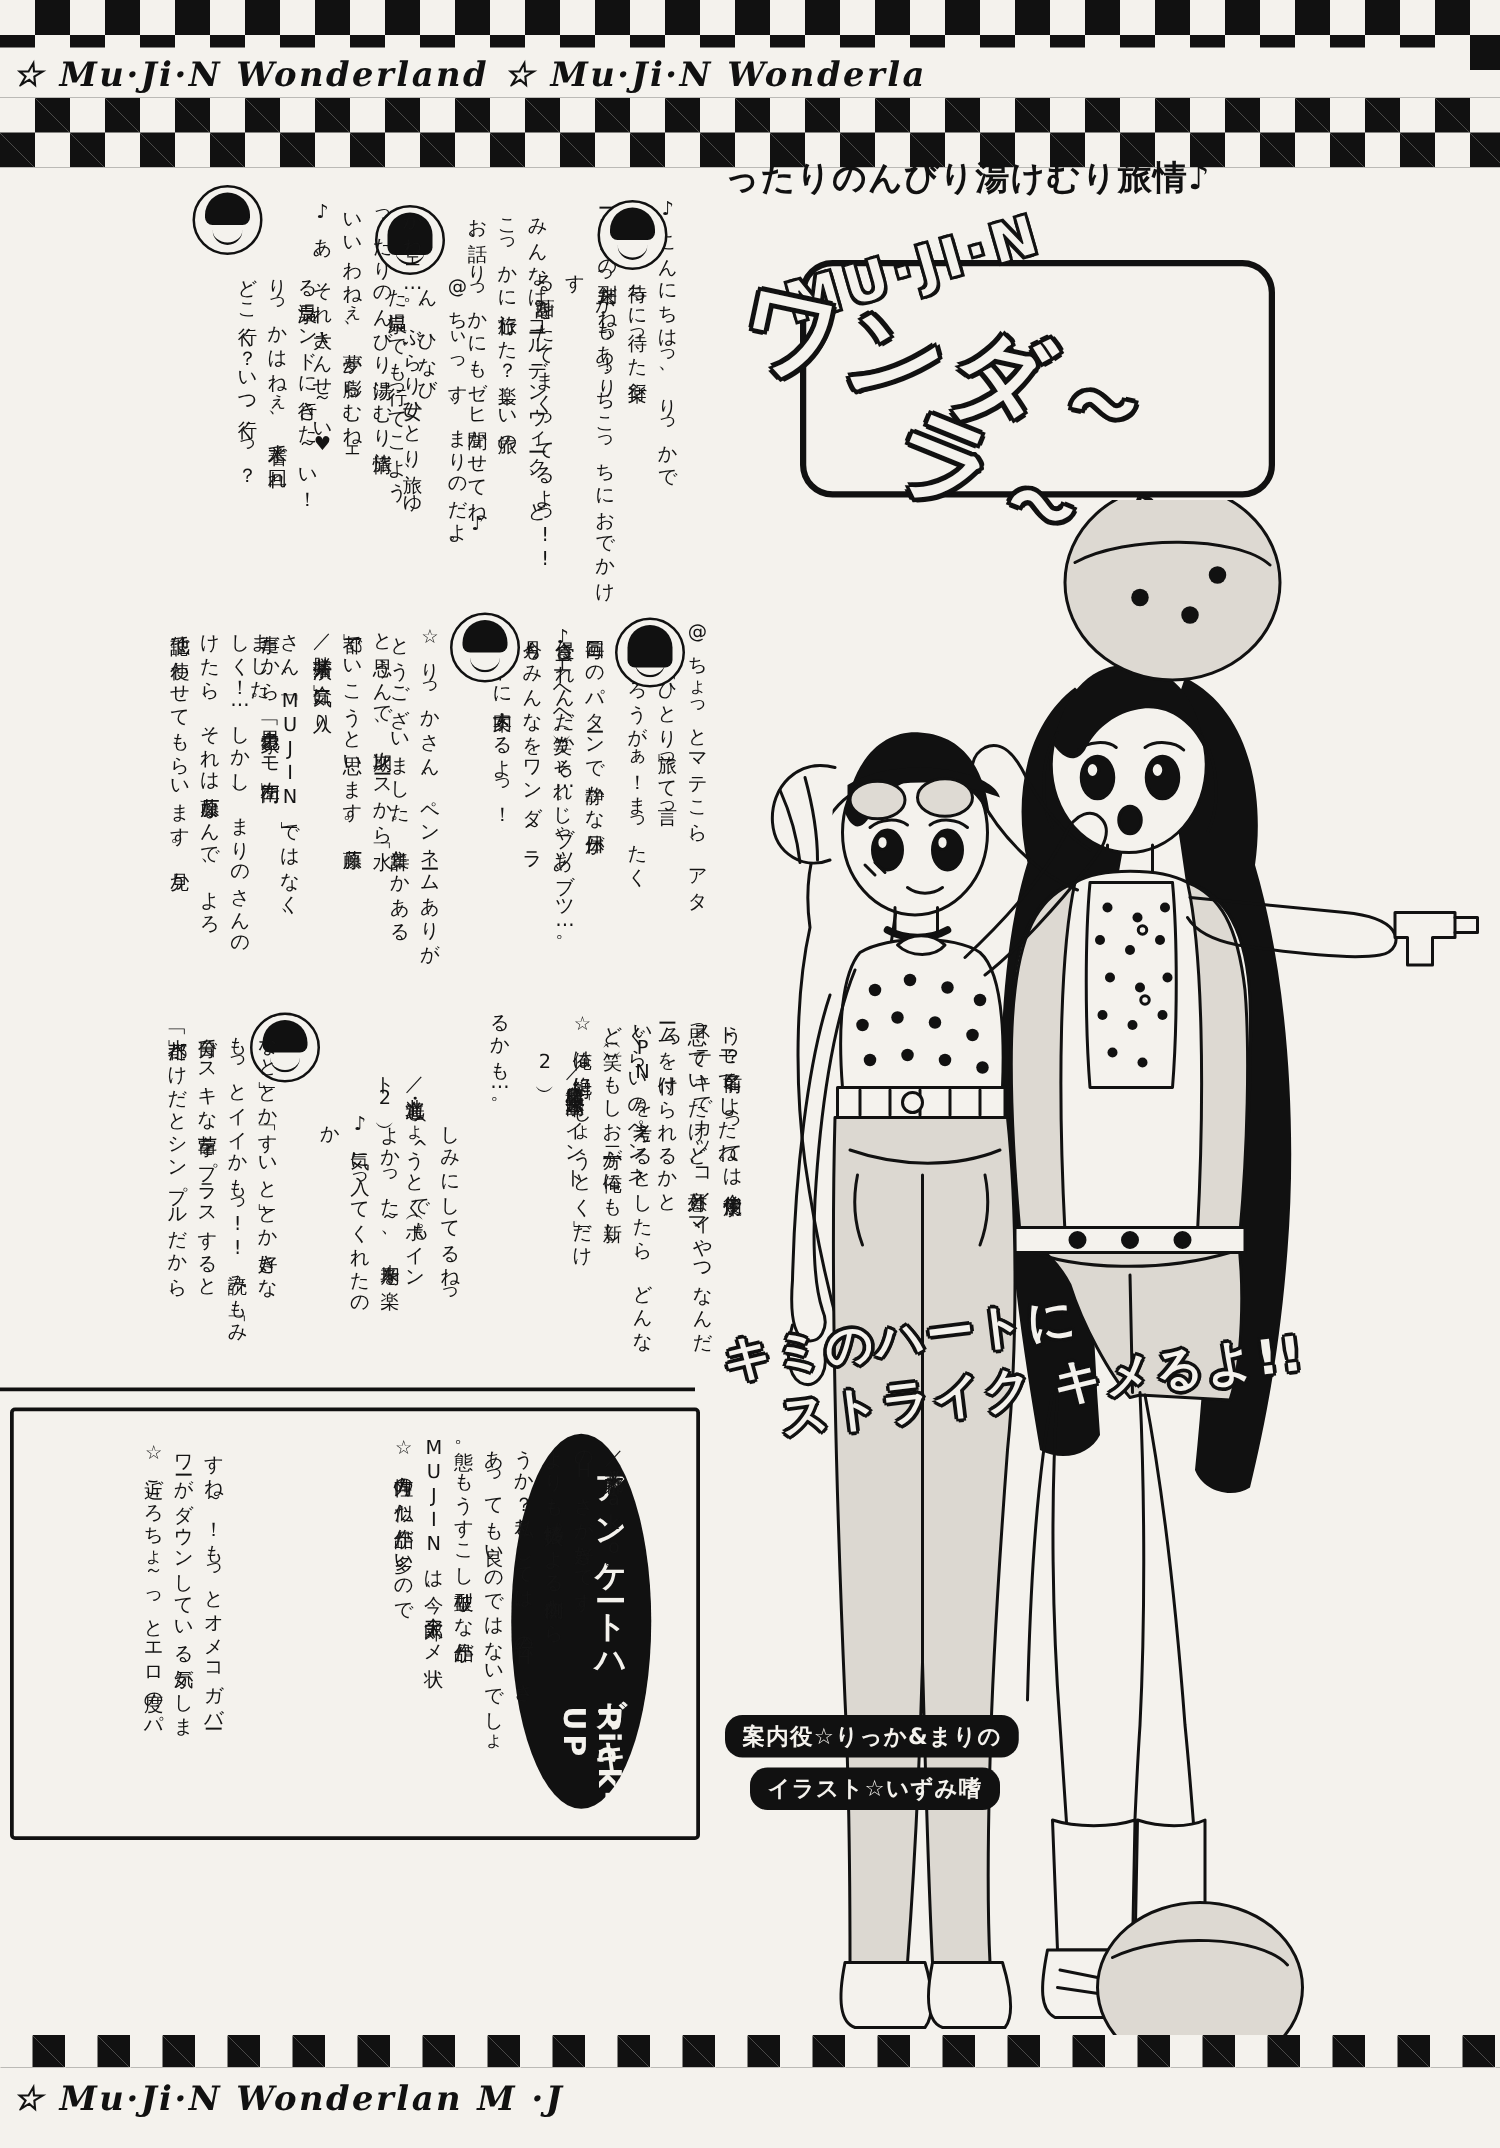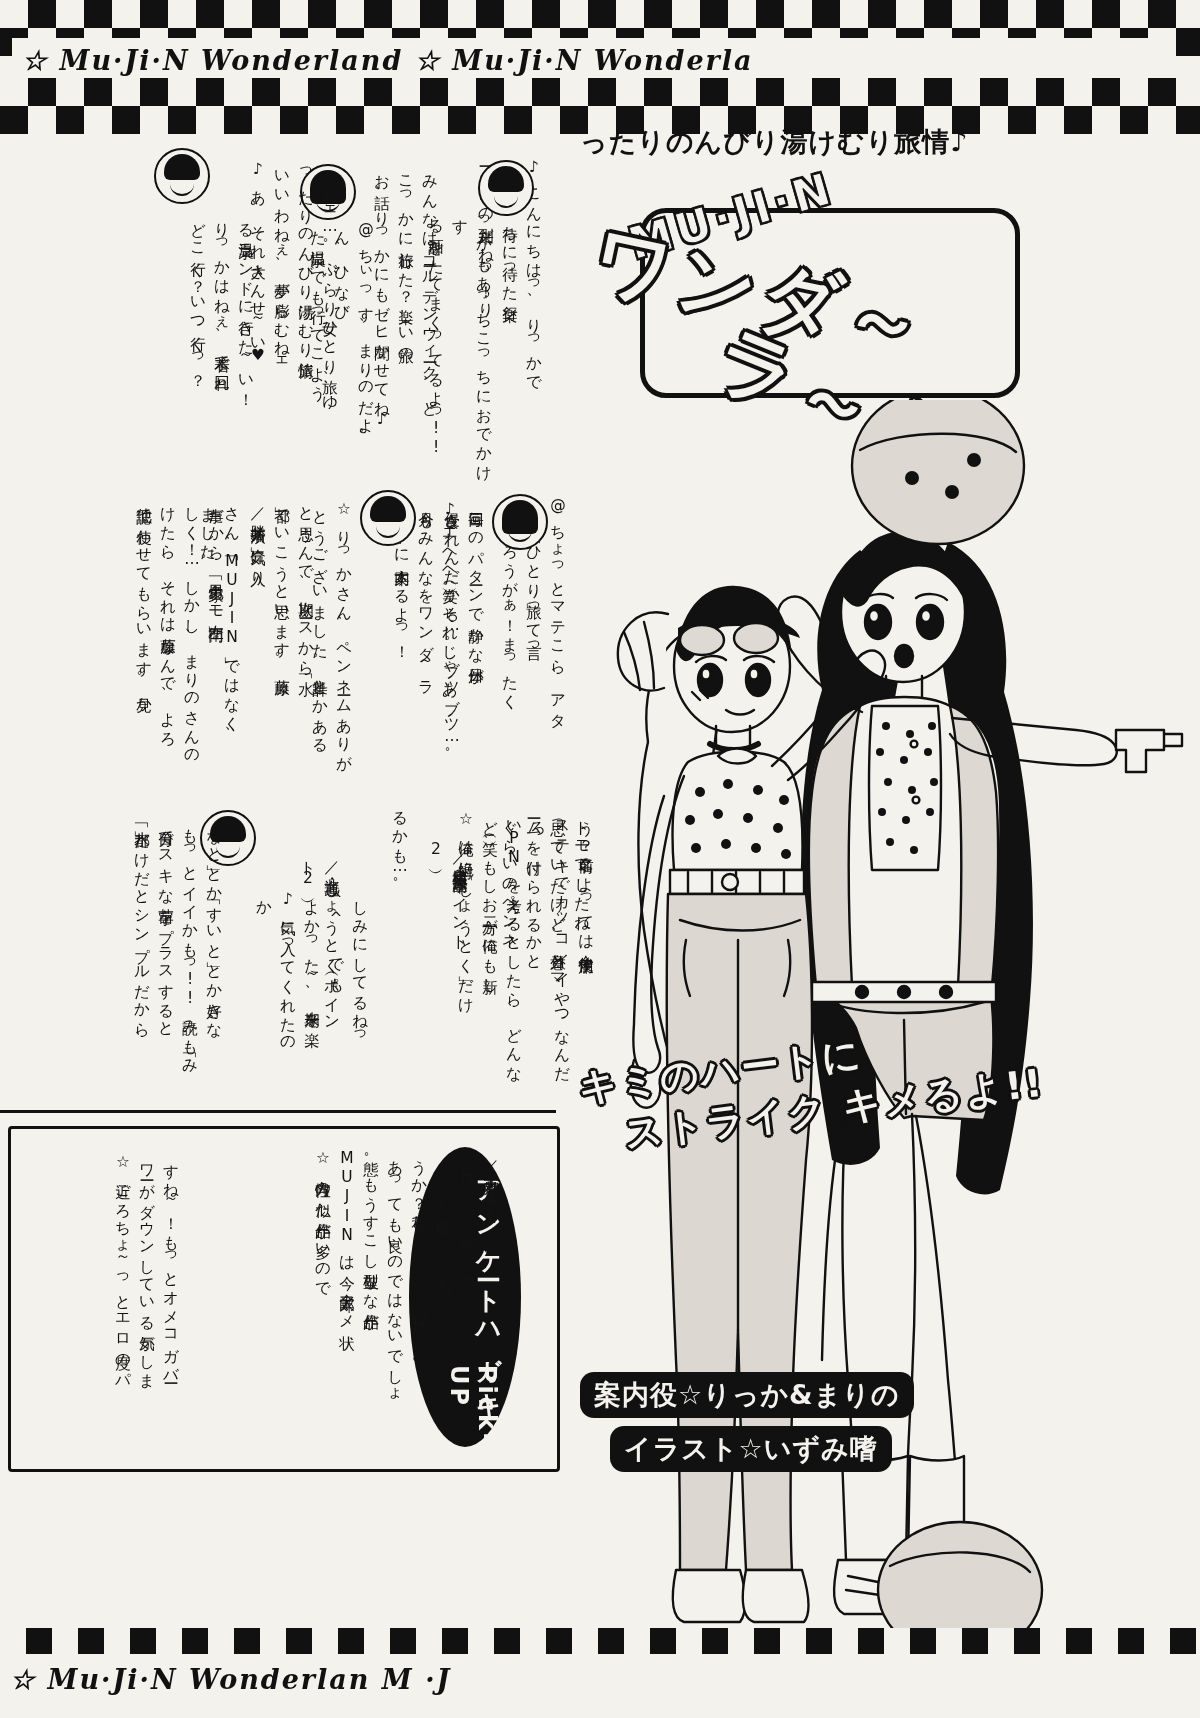--- a/index.html
+++ b/index.html
@@ -24,21 +24,20 @@
     background-color:#f4f2ed;
   }
   .checker.top1{top:0;}
   .checker.top2{top:78px;}
   .band-title{
     position:absolute;left:0;width:1160px;height:44px;top:38px;
     background:#f4f2ed;
     display:flex;align-items:center;
     overflow:hidden;
     white-space:nowrap;
-    margin-left:12px;
   }
   .band-title span{
     font-family:"DejaVu Serif", serif;
     font-style:italic;font-weight:700;
     font-size:27px;letter-spacing:2px;
     padding-left:10px;
   }
   .bottom-band{
     position:absolute;left:0;bottom:0;width:956px;height:90px;
   }
@@ -145,24 +144,24 @@
     text-shadow:
       2px 2px 0 #111,-2px 2px 0 #111,2px -2px 0 #111,-2px -2px 0 #111,
       0 3px 0 #111,3px 0 0 #111,0 -3px 0 #111,-3px 0 0 #111;
   }
 
   .credit{
     position:absolute;left:580px;top:1372px;width:470px;
   }
   .credit .line{
     background:#111;color:#f4f2ed;
-    font-size:27px;font-weight:700;letter-spacing:1px;
+    font-size:18px;font-weight:700;letter-spacing:1px;
     padding:5px 14px;border-radius:14px;display:inline-block;margin-bottom:8px;
   }
-  .credit .line2{margin-left:30px;}
+  .credit .line2{margin-left:20px;}
 
   
   .pickbox{
     position:absolute;left:8px;top:1126px;width:546px;height:340px;
     border:3px solid #111;border-radius:4px;background:#f4f2ed;
   }
   .blob{
     position:absolute;right:36px;top:18px;width:112px;height:300px;
     background:#111;border-radius:56px/150px;
   }

